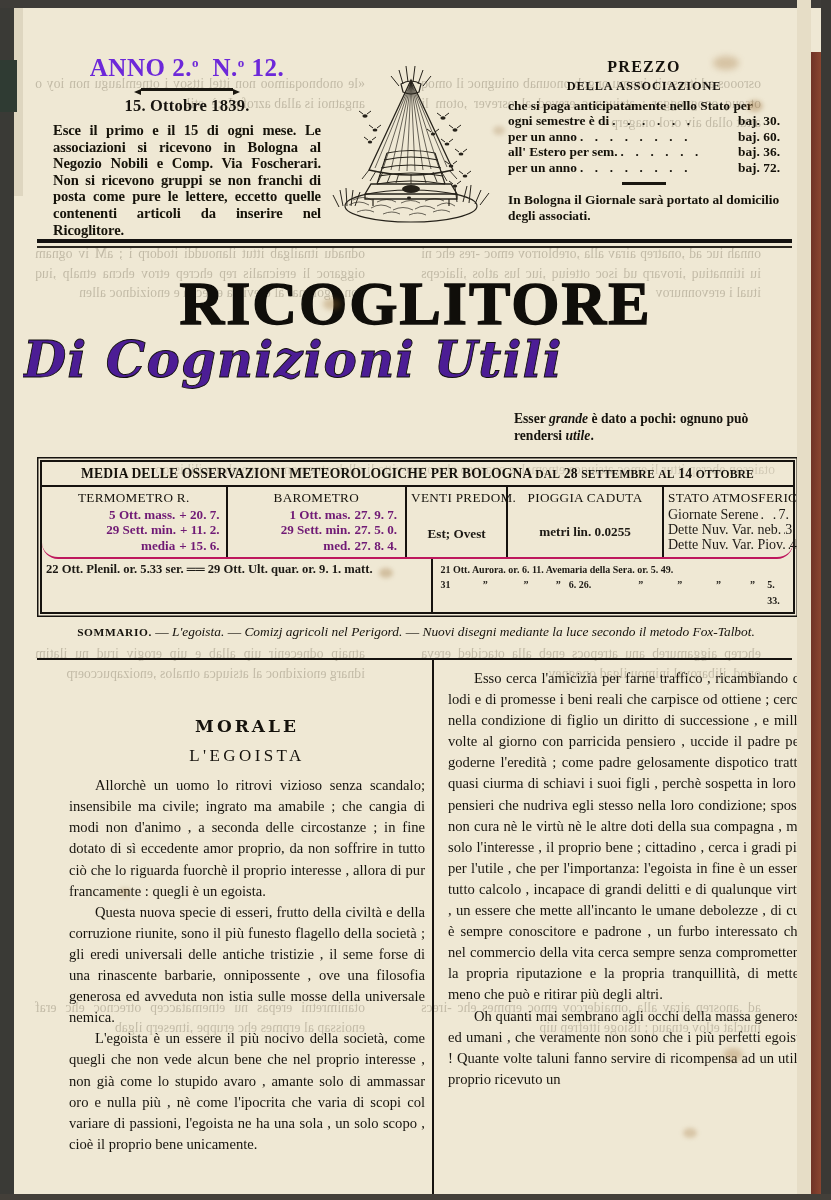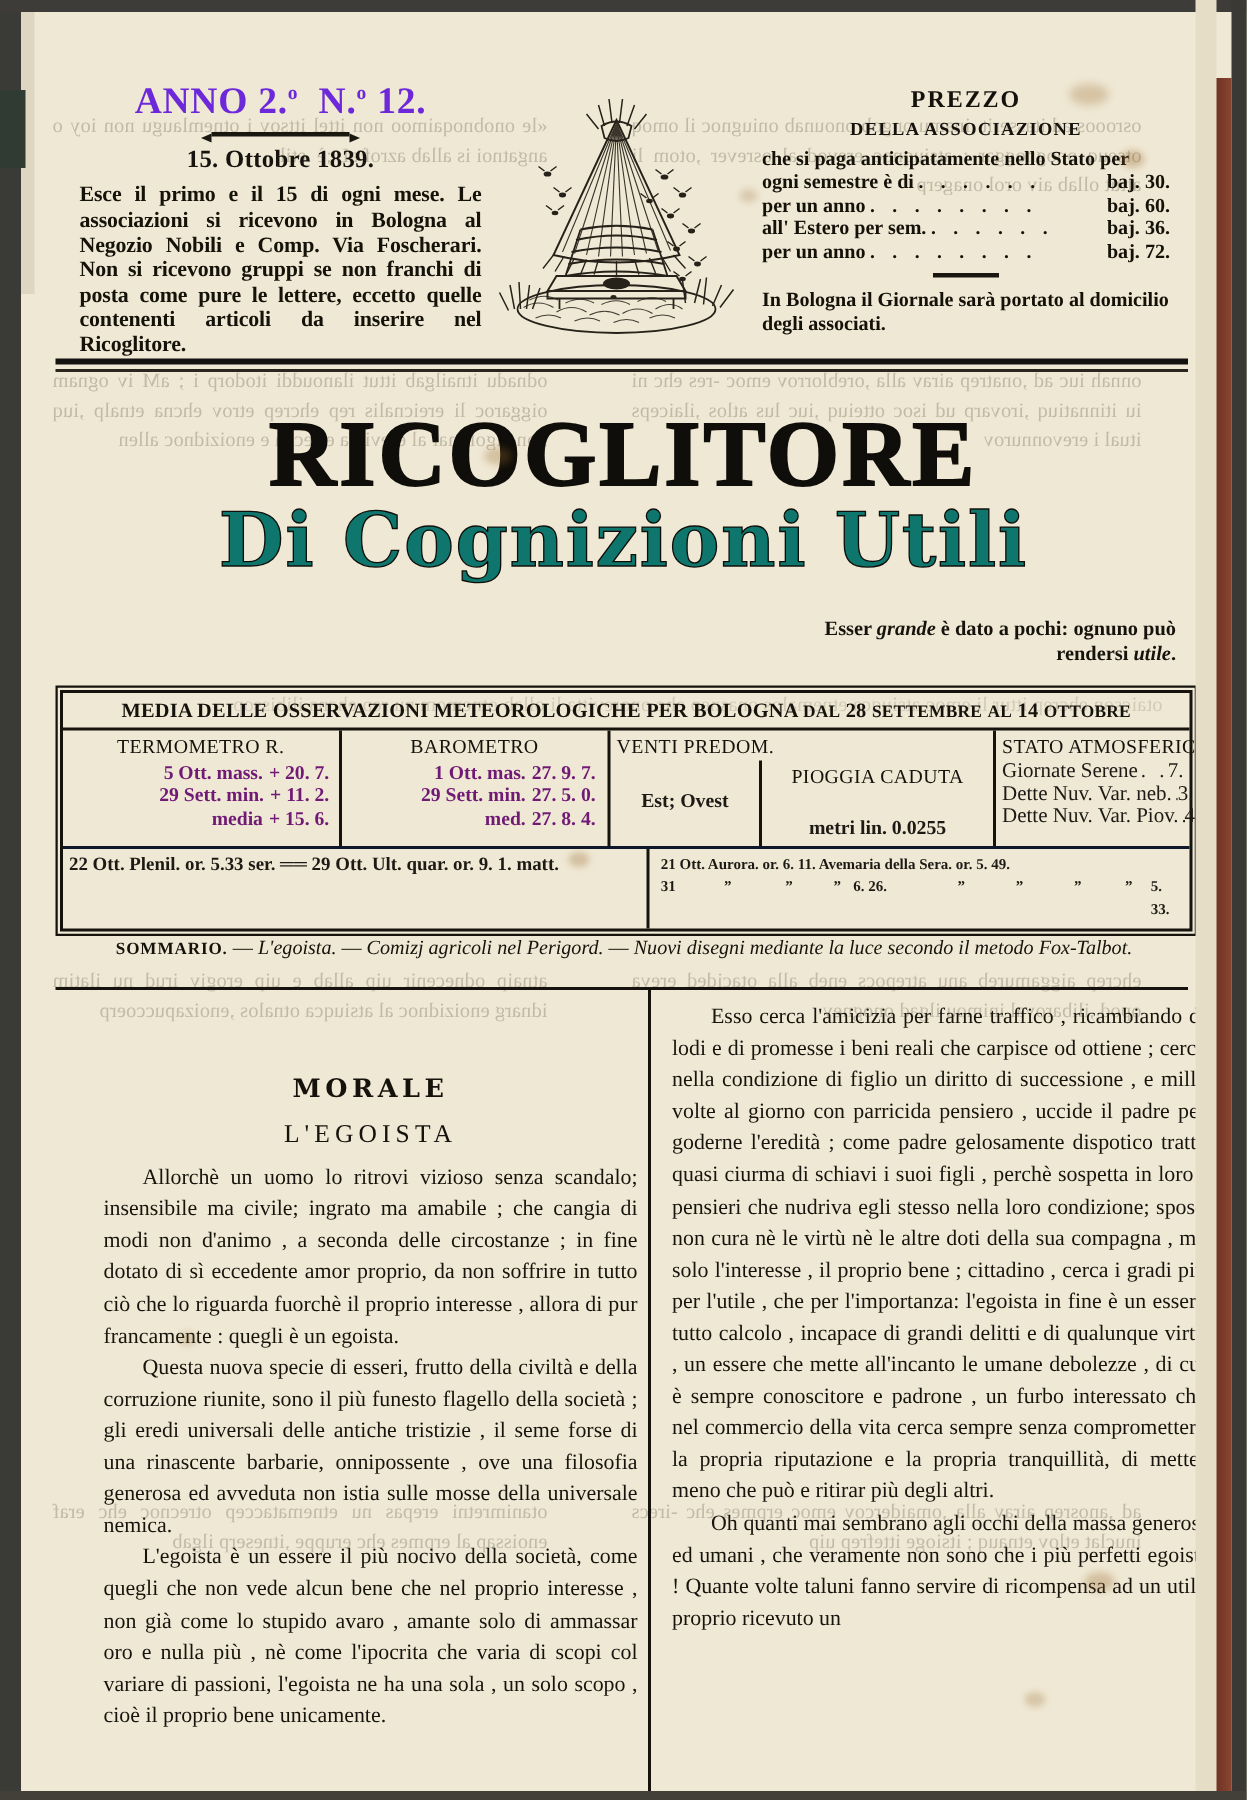--- a/index.html
+++ b/index.html
@@ -149,33 +149,33 @@
     text-align: center;
     font-family: "Liberation Serif", serif;
     font-weight: bold;
     font-size: 62px;
     letter-spacing: 2px;
     color: #100e0a;
     line-height: 62px;
     -webkit-text-stroke: 1.4px #100e0a;
   }
   .title-sub {
-    text-align: center;
     font-family: "DejaVu Serif", serif;
     font-weight: bold;
+    font-style: italic;
     font-size: 50px;
     line-height: 56px;
     letter-spacing: 1px;
-    color: #0f766e;
+    color: #4c1d95;
     margin-top: -2px;
     -webkit-text-stroke: .9px #100e0a;
   }
   .motto {
     position: absolute; right: 24px; top: 138px;
-    width: 270px; text-align: right;
+    width: 270px; text-align: left;
     font-size: 13.6px; line-height: 17px; color:#16130d; font-weight:600;
   }
   .motto i { font-style: italic; }
 
   
   .meteo {
     position: absolute; left: 17px; top: 452px;
     width: 751px;
     border: 2.5px solid #16130f;
     background: rgba(255,255,255,0);
@@ -184,35 +184,35 @@
   .meteo-title {
     text-align: center;
     font-size: 13.6px;
     letter-spacing: .15px;
     padding: 4px 0 3px 0;
     border-bottom: 2px solid #16130f;
     font-weight: 600; color:#15120c;
     white-space: nowrap;
   }
   .meteo-title .sc { font-size: 11.6px; }
-  .meteo-row { display: flex; border-bottom: 2px solid #0f172a; }
+  .meteo-row { display: flex; border-bottom: 2px solid #be185d; border-radius: 16px; }
   .mcell { padding: 3px 4px 4px 4px; box-sizing: border-box; }
   .mcell + .mcell { border-left: 2px solid #16130f; }
   .mcell .hd {
     text-align: center; font-size: 13.2px; letter-spacing: .3px;
     margin-bottom: 1px; color:#15120c; white-space: nowrap;
   }
   .mcell .ln {
     font-size: 13.1px; line-height: 15.4px; color:#701a75;
     white-space: nowrap; font-weight: 600;
   }
   .c-thermo { width: 186px; }
   .c-baro   { width: 182px; }
   .c-venti  { width: 101px; }
-  .c-piog   { width: 158px; margin-top: 20px; }
+  .c-piog   { width: 158px; }
   .c-stato  { width: 131px; flex: 1; }
   .thermo-line { display:flex; justify-content:flex-end; padding-right: 2px; }
   .thermo-line .k { margin-right: 4px; }
   .baro-line { display:flex; justify-content:flex-end; padding-right: 4px; }
   .baro-line .k { margin-right: 4px; }
   .venti-val { text-align:center; font-size:13.2px; margin-top: 20px; font-weight:600; }
   .piog-val  { text-align:center; font-size:13.2px; margin-top: 18px; font-weight:600; }
   .stato-line { display:flex; align-items:flex-start; font-size:14px; line-height:15.2px; }
   .stato-line .lbl { white-space:nowrap; }
   .stato-line .dots { flex:1; letter-spacing:2.6px; overflow:hidden; white-space:nowrap; padding:0 2px; }

